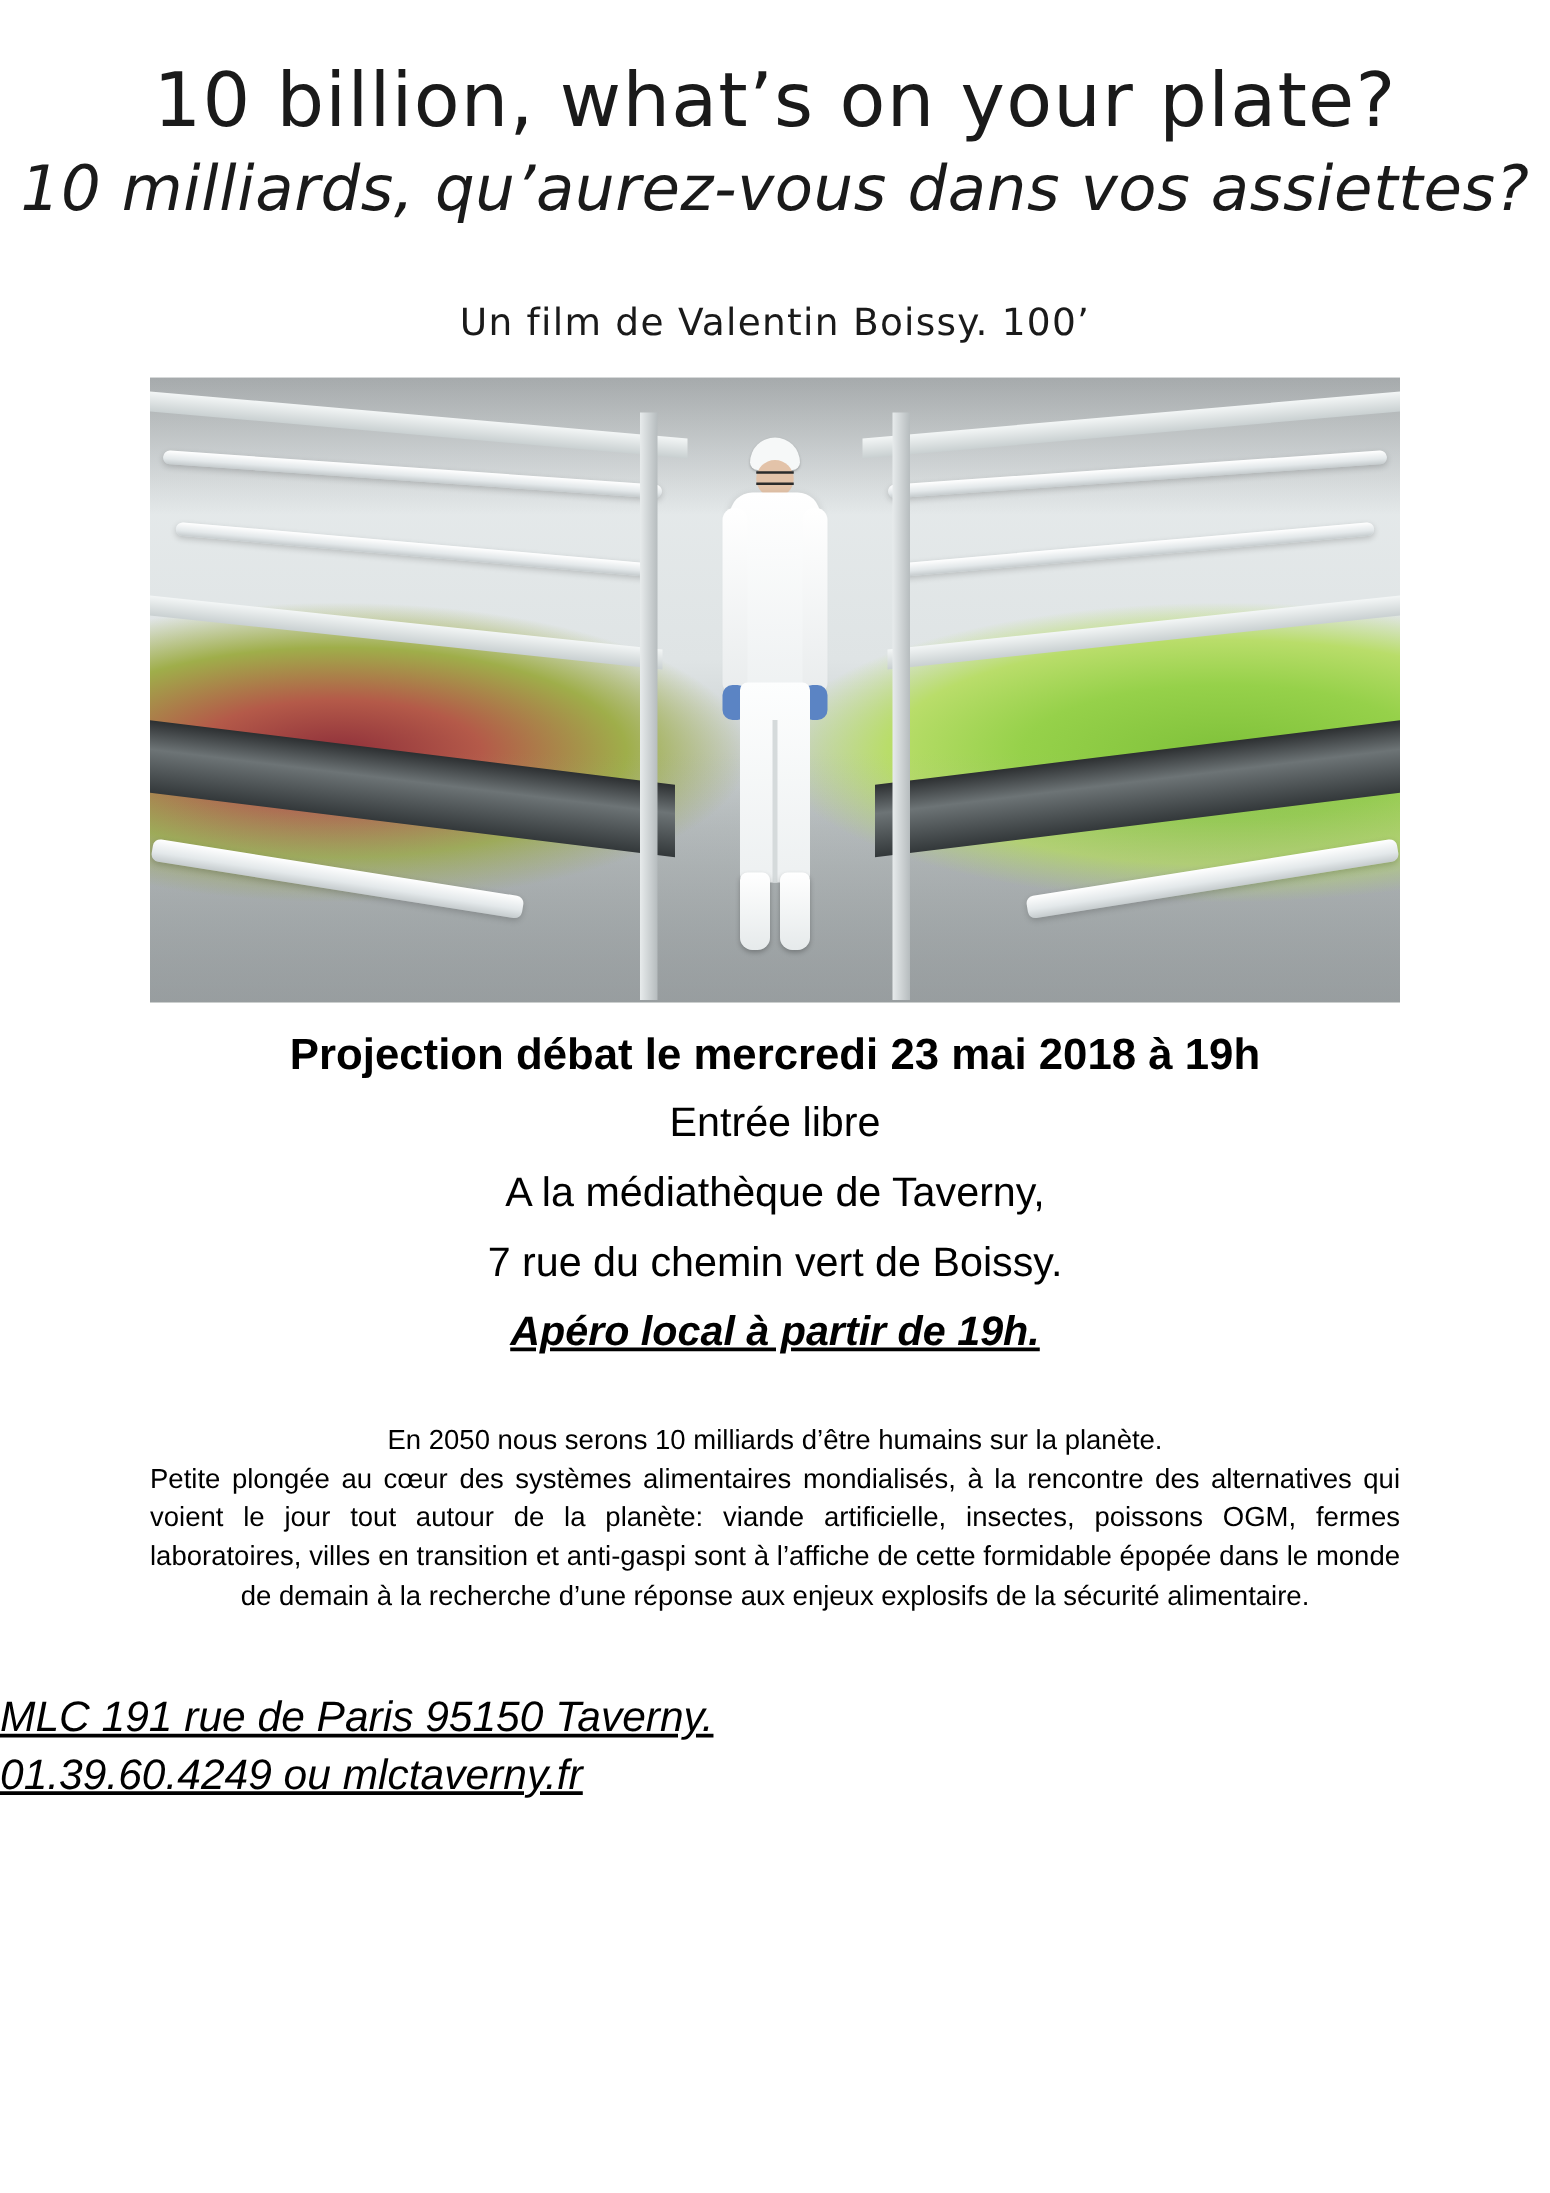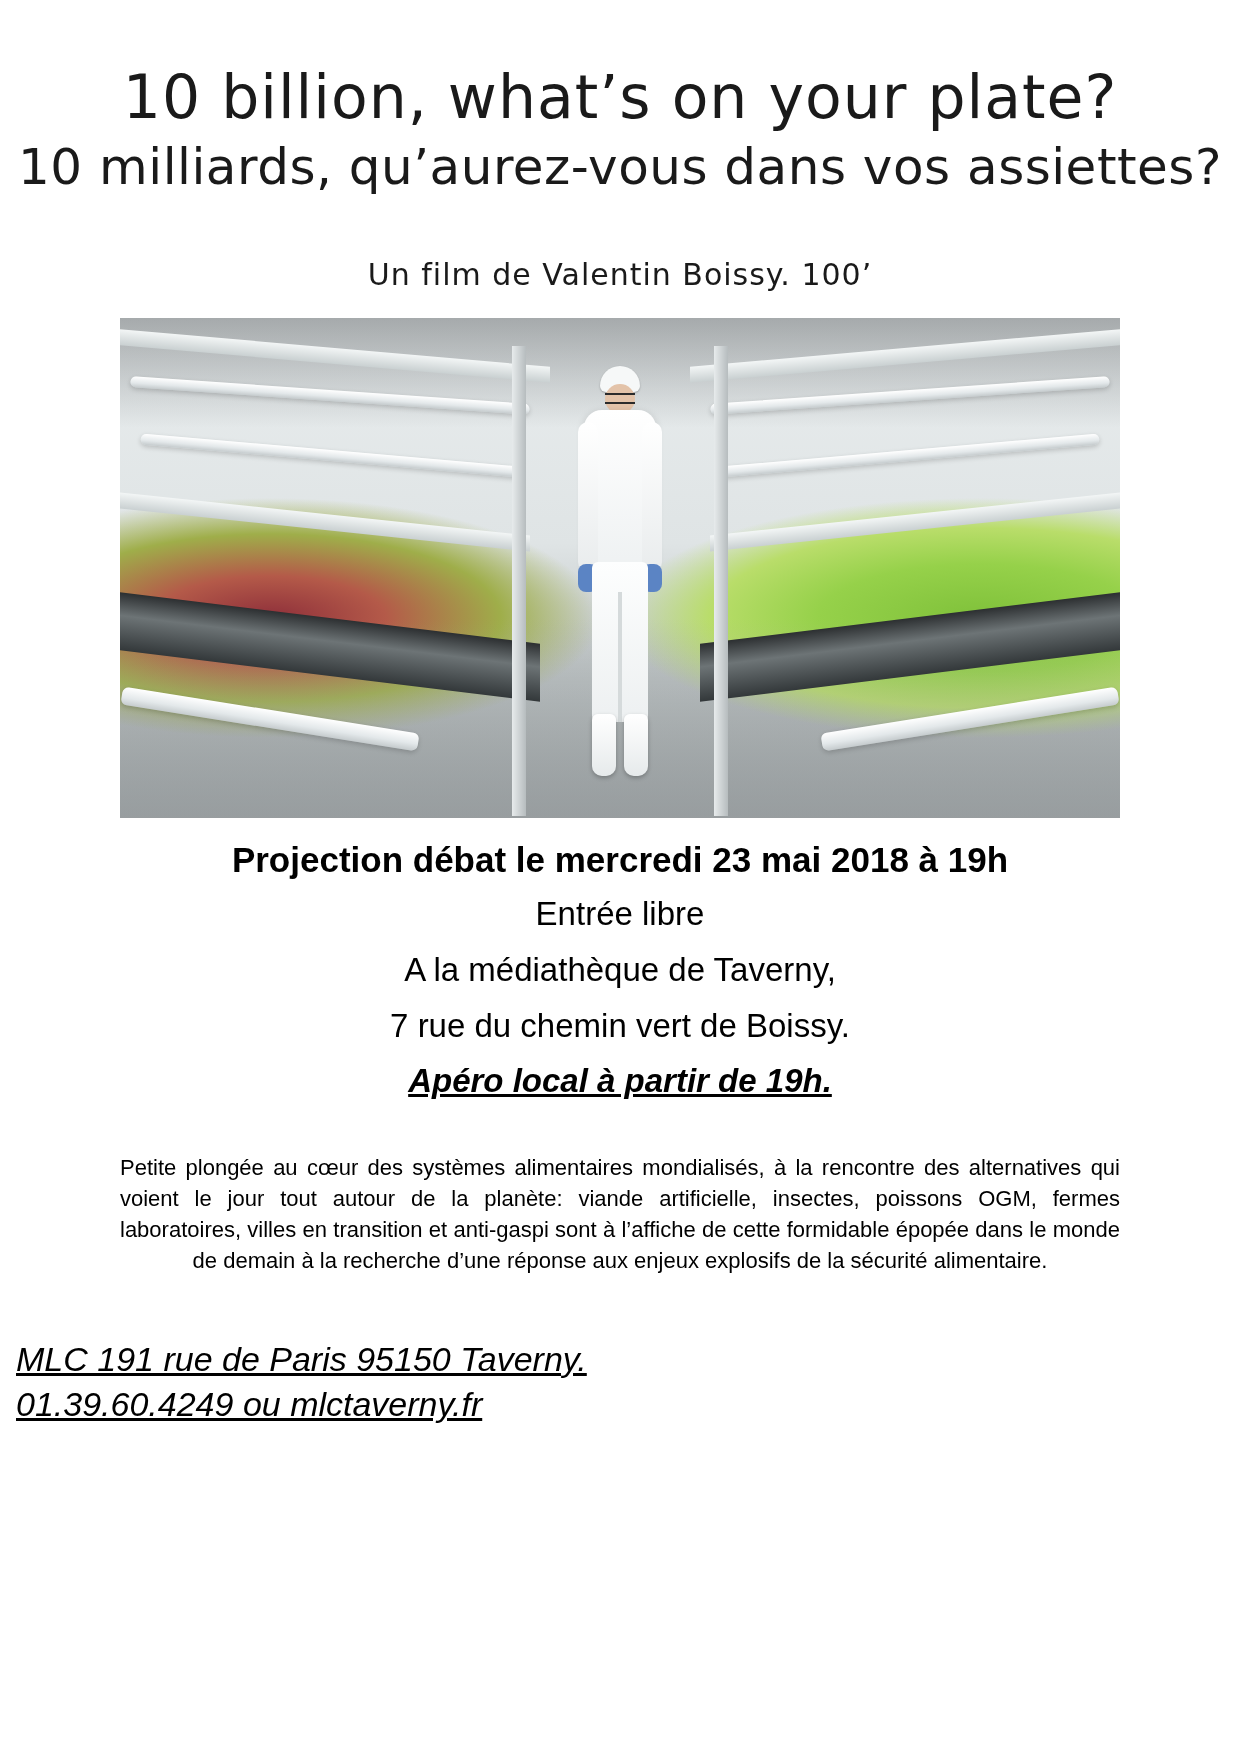--- a/index.html
+++ b/index.html
@@ -12,21 +12,21 @@
     background: #ffffff;
     font-family: "Liberation Sans", sans-serif;
     color: #000000;
     overflow: hidden;
   }
   .poster {
     position: relative;
     width: 1240px;
     height: 1754px;
     box-sizing: border-box;
-    padding: 16px;
+    padding: 0;
   }
 
   
   .title-block {
     text-align: center;
     padding-top: 48px;
   }
   .title-en {
     font-family: "DejaVu Sans", sans-serif;
     font-size: 60px;
@@ -36,20 +36,21 @@
     color: #1a1a1a;
   }
   .title-fr {
     font-family: "DejaVu Sans", sans-serif;
     font-size: 50px;
     font-weight: 400;
     letter-spacing: 0.5px;
     line-height: 1.15;
     margin-top: 8px;
     color: #1a1a1a;
+    font-style: italic;
   }
   .credit {
     font-family: "DejaVu Sans", sans-serif;
     font-size: 30px;
     text-align: center;
     margin-top: 60px;
     letter-spacing: 1px;
     color: #1a1a1a;
   }
 
@@ -254,20 +255,21 @@
 
   <div class="event">
     <div class="event-headline">Projection débat le mercredi 23 mai 2018 à 19h</div>
     <div class="event-line">Entrée libre</div>
     <div class="event-line">A la médiathèque de Taverny,</div>
     <div class="event-line">7 rue du chemin vert de Boissy.</div>
     <div class="apero">Apéro local à partir de 19h.</div>
   </div>
 
   <div class="synopsis">
+    <span class="first">En 2050 nous serons 10 milliards d’être humains sur la planète.</span>
     <span>Petite plongée au cœur des systèmes alimentaires mondialisés, à la rencontre des alternatives qui voient le jour tout autour de la planète: viande artificielle, insectes, poissons OGM, fermes laboratoires, villes en transition et anti-gaspi sont à l’affiche de cette formidable épopée dans le monde de demain à la recherche d’une réponse aux enjeux explosifs de la sécurité alimentaire.</span>
   </div>
 
   <div class="footer">
     <div class="footer-line">MLC 191 rue de Paris 95150 Taverny.</div>
     <div class="footer-line">01.39.60.4249 ou mlctaverny.fr</div>
   </div>
 
 </div>
 

